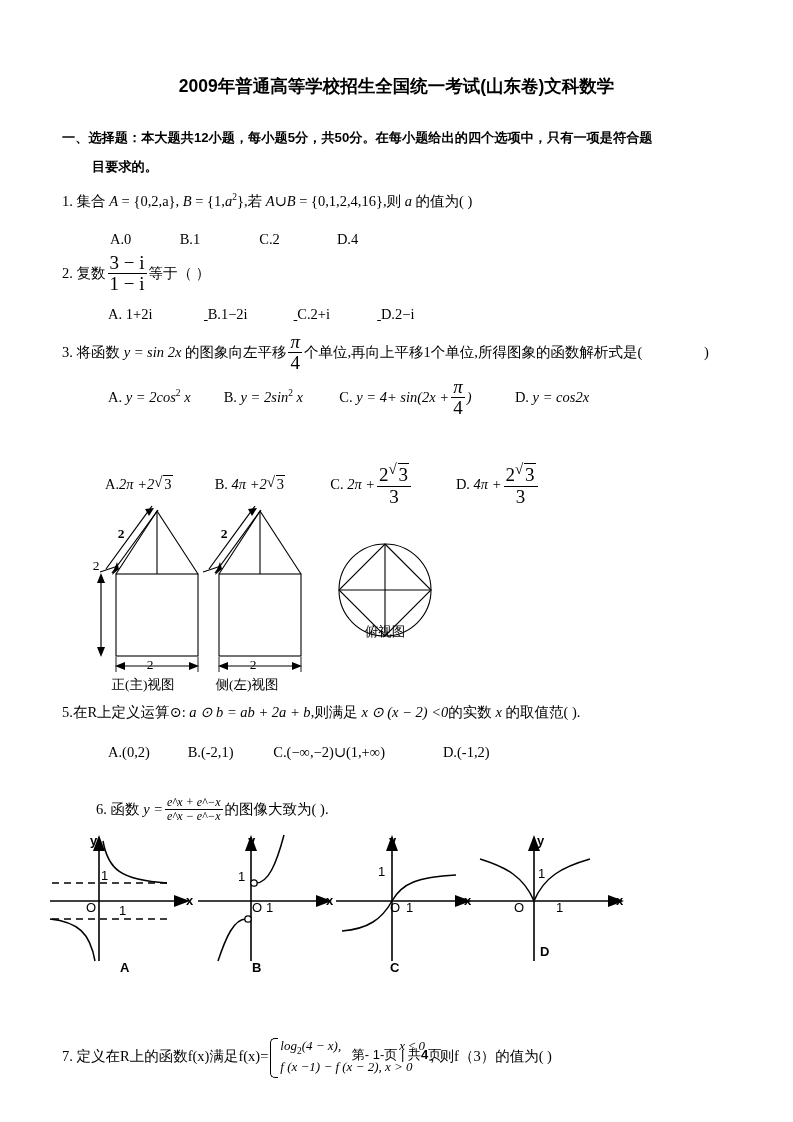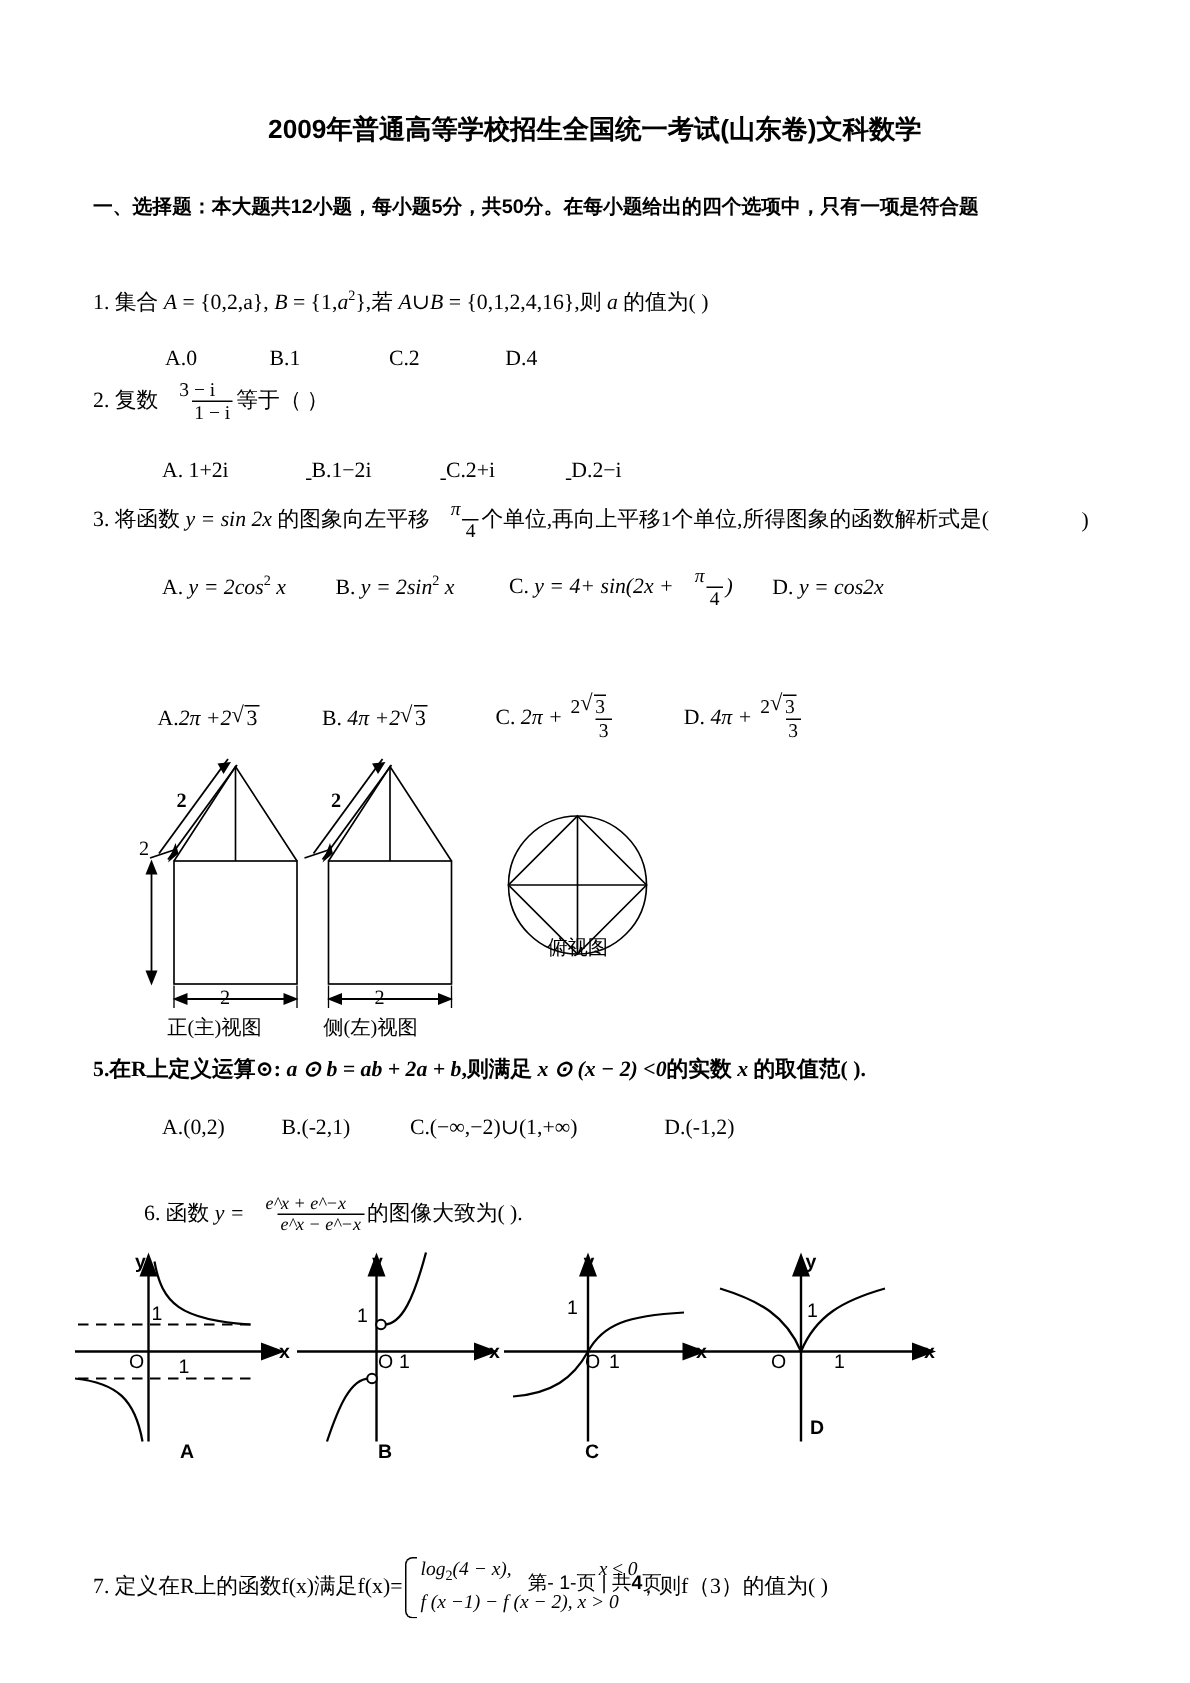--- a/index.html
+++ b/index.html
@@ -62,28 +62,28 @@
     white-space: nowrap;
   }
   .opts span.op { display: inline-block; }
   i.v { font-style: italic; font-family: "Liberation Serif", serif; }
 
   
   .frac {
     display: inline-block;
     vertical-align: middle;
     text-align: center;
-    font-size: 13px;
+    font-size: 19px;
     line-height: 1.06;
     margin: 0 2px;
     position: relative;
     top: -1px;
   }
   .frac .num { display: block; padding: 0 2px; }
-  .frac .den { display: block; border-top: 1.1px solid #000; padding: 0 2px; margin-left: 20px; }
+  .frac .den { display: block; border-top: 1.1px solid #000; padding: 0 2px; }
 
   
   .rad { display: inline-block; position: relative; padding-left: 9px; }
   .rad::before {
     content: "\221A";
     position: absolute;
     left: 0; top: -1px;
     font-size: 15px;
   }
   .rad .bar {
@@ -148,20 +148,21 @@
 </style>
 </head>
 <body>
 
 <div class="page">
 
   <div class="doc-title">2009年普通高等学校招生全国统一考试(山东卷)文科数学</div>
 
   <div class="section-head">
     <span>一、选择题：本大题共12小题，每小题5分，共50分。在每小题给出的四个选项中，只有一项是符合题</span>
+    <span class="indent2">目要求的。</span>
   </div>
 
   <div class="q" style="left:62px; top:192px;">
     <span>1.</span>
     <span>集合</span>
     <i class="v">A</i>
     <span>=</span>
     <span>{0,2,a}</span><span>,</span>
     <i class="v">B</i>
     <span>=</span>
@@ -274,21 +275,21 @@
 
   <div class="figcap" style="left:86px; top:558px; width:20px;">2</div>
   <div class="figcap" style="left:140px; top:657px; width:20px;">2</div>
   <div class="figcap" style="left:243px; top:657px; width:20px;">2</div>
   <div class="figcap" style="left:113px; top:526px; width:16px; font-weight:bold;">2</div>
   <div class="figcap" style="left:216px; top:526px; width:16px; font-weight:bold;">2</div>
   <div class="figcap" style="left:88px; top:676px; width:110px;">正(主)视图</div>
   <div class="figcap" style="left:192px; top:676px; width:110px;">侧(左)视图</div>
   <div class="figcap" style="left:330px; top:623px; width:110px;">俯视图</div>
 
-  <div class="q" style="left:62px; top:703px;font-weight:bold;">
+  <div class="q" style="left:62px; top:703px;">
     <span>5.</span><span>在R上定义运算⊙:</span>
     <i class="v">a ⊙ b = ab + 2a + b</i><span>,则满足</span>
     <i class="v">x ⊙ (x − 2) &lt;0</i><span>的实数</span>
     <i class="v">x</i>
     <span>的取值范(  ).</span>
   </div>
   <div class="opts" style="left:108px; top:744px;">
     <span class="op" style="width:76px">A.(0,2)</span>
     <span class="op" style="width:82px">B.(-2,1)</span>
     <span class="op" style="width:166px">C.(−∞,−2)∪(1,+∞)</span>

